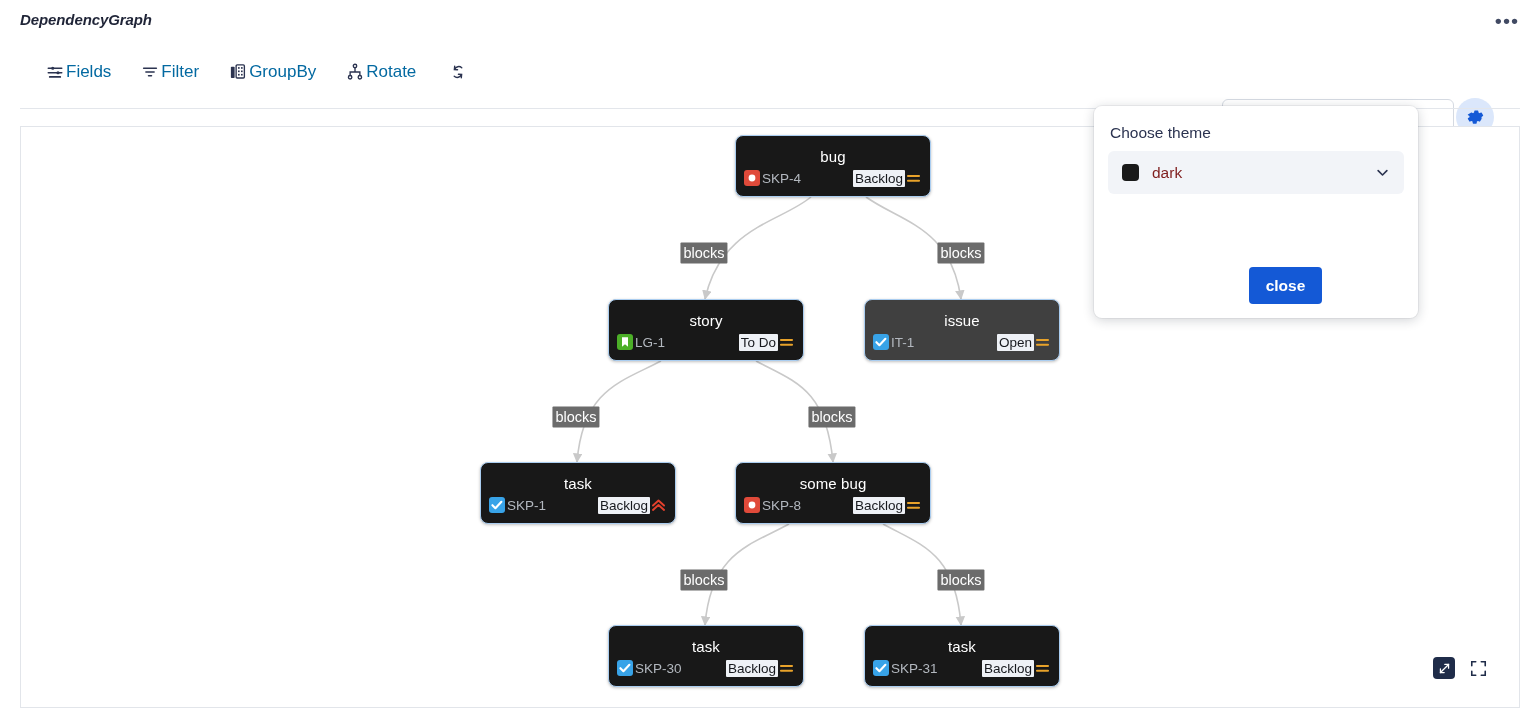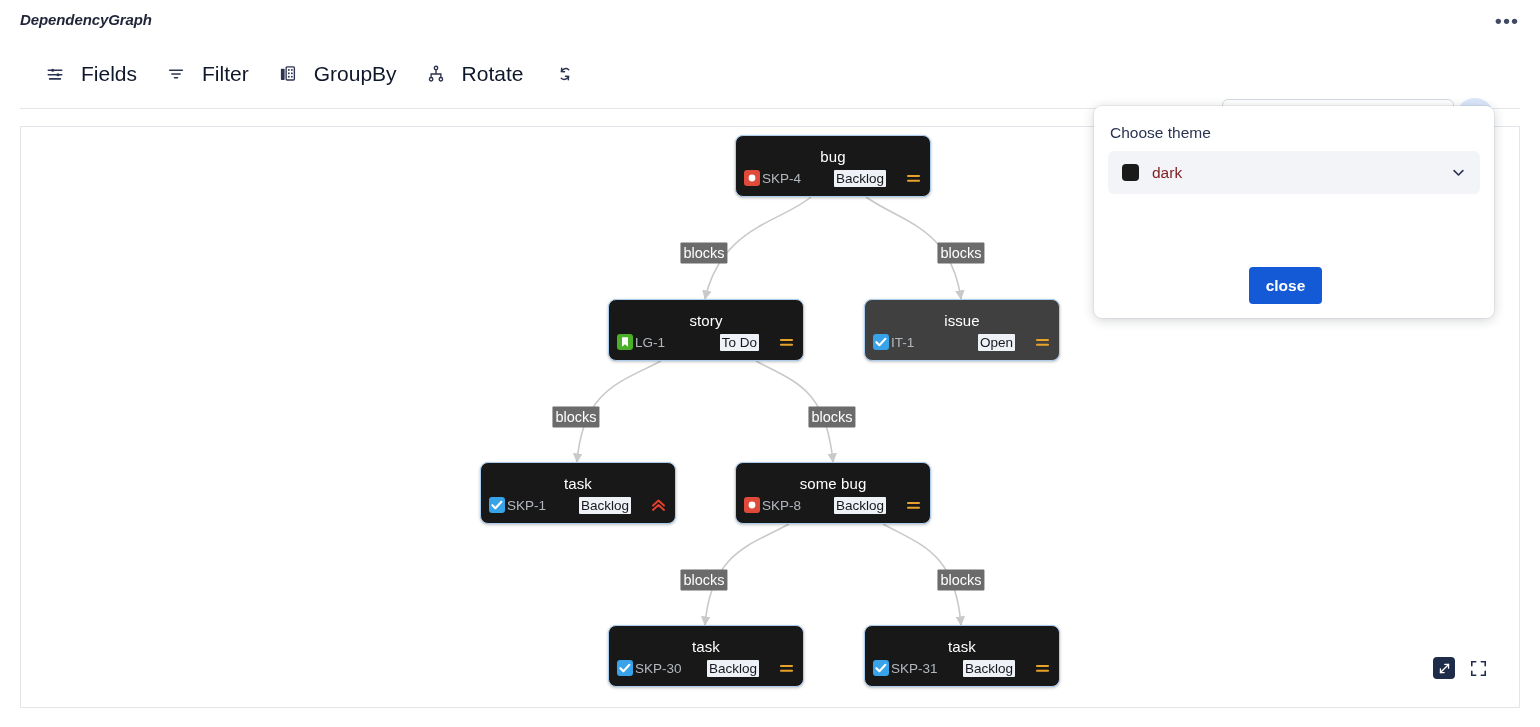--- a/index.html
+++ b/index.html
@@ -22,22 +22,22 @@
     position:absolute; right:18px; top:6px; width:30px; height:28px;
     display:flex; align-items:center; justify-content:center;
     color:#414a63; font-size:19px; line-height:1; letter-spacing:1.5px;
     cursor:pointer; user-select:none; font-weight:bold;
   }
 
   
   .toolbar { position:absolute; left:0; top:42px; width:1540px; height:67px; }
   .tb-left { position:absolute; left:46px; top:17px; display:flex; align-items:center; gap:0px; }
   .tb-item {
-    display:flex; align-items:center; gap:17px;
-    color:#0f172a; font-size:21px; cursor:pointer; user-select:none;
+    display:flex; align-items:center; gap:2px;
+    color:#0369a1; font-size:17px; cursor:pointer; user-select:none;
     padding:3px 0; margin-right:30px;
   }
   .tb-item:last-child { margin-right:0; }
   .tb-icon { width:18px; height:18px; display:block; flex:0 0 18px; }
   .tb-icon svg { display:block; width:18px; height:18px; }
   .tb-label { white-space:nowrap; }
 
   .tb-refresh { display:flex; align-items:center; cursor:pointer; padding:3px; }
 
   
@@ -78,42 +78,42 @@
   }
   .node-title {
     position:absolute; left:0; right:0; top:12px;
     text-align:center; color:#ffffff; font-size:15px; letter-spacing:.1px;
   }
   .node-foot {
     position:absolute; left:8px; right:8px; bottom:8px; height:20px;
     display:flex; align-items:center; justify-content:space-between;
   }
   .nf-left { display:flex; align-items:center; gap:2px; }
-  .nf-right { display:flex; align-items:flex-start; gap:19px; }
+  .nf-right { display:flex; align-items:flex-start; gap:0; }
   .type-icon { width:16px; height:16px; flex:0 0 16px; border-radius:3px;
                display:flex; align-items:center; justify-content:center; }
   .type-icon svg { display:block; }
   .node-key { color:#b3b8bf; font-size:13.5px; }
   .status-chip {
     background:#eef1f6; color:#16181d; font-size:13.5px;
     padding:0 2px; line-height:17px; border-radius:1px; white-space:nowrap;
   }
   .prio-icon { width:17px; height:17px; flex:0 0 17px; }
   .prio-icon svg { display:block; }
 
   
   .edge-label {
     position:absolute; background:#6b6b6b; color:#ffffff;
     font-size:14.5px; line-height:19px; padding:1px 3px; border-radius:1px;
     white-space:nowrap; transform:translate(-50%,-50%);
   }
 
   
   .popover {
-    position:absolute; left:1094px; top:106px; width:400px; height:212px;
+    position:absolute; left:1094px; top:106px; width:324px; height:212px;
     background:#fff; border-radius:8px;
     box-shadow:0 2px 12px rgba(22,29,45,.20), 0 0 0 1px rgba(22,29,45,.05);
     padding:14px 14px 0 14px;
   }
   .pop-title { font-size:15.5px; color:#2b3350; margin:4px 0 9px 2px; }
   .theme-select {
     height:43px; background:#f2f4f8; border-radius:6px;
     display:flex; align-items:center; padding:0 14px; cursor:pointer;
   }
   .theme-swatch { width:17px; height:17px; border-radius:4px; background:#1a1a1a; flex:0 0 17px; }

